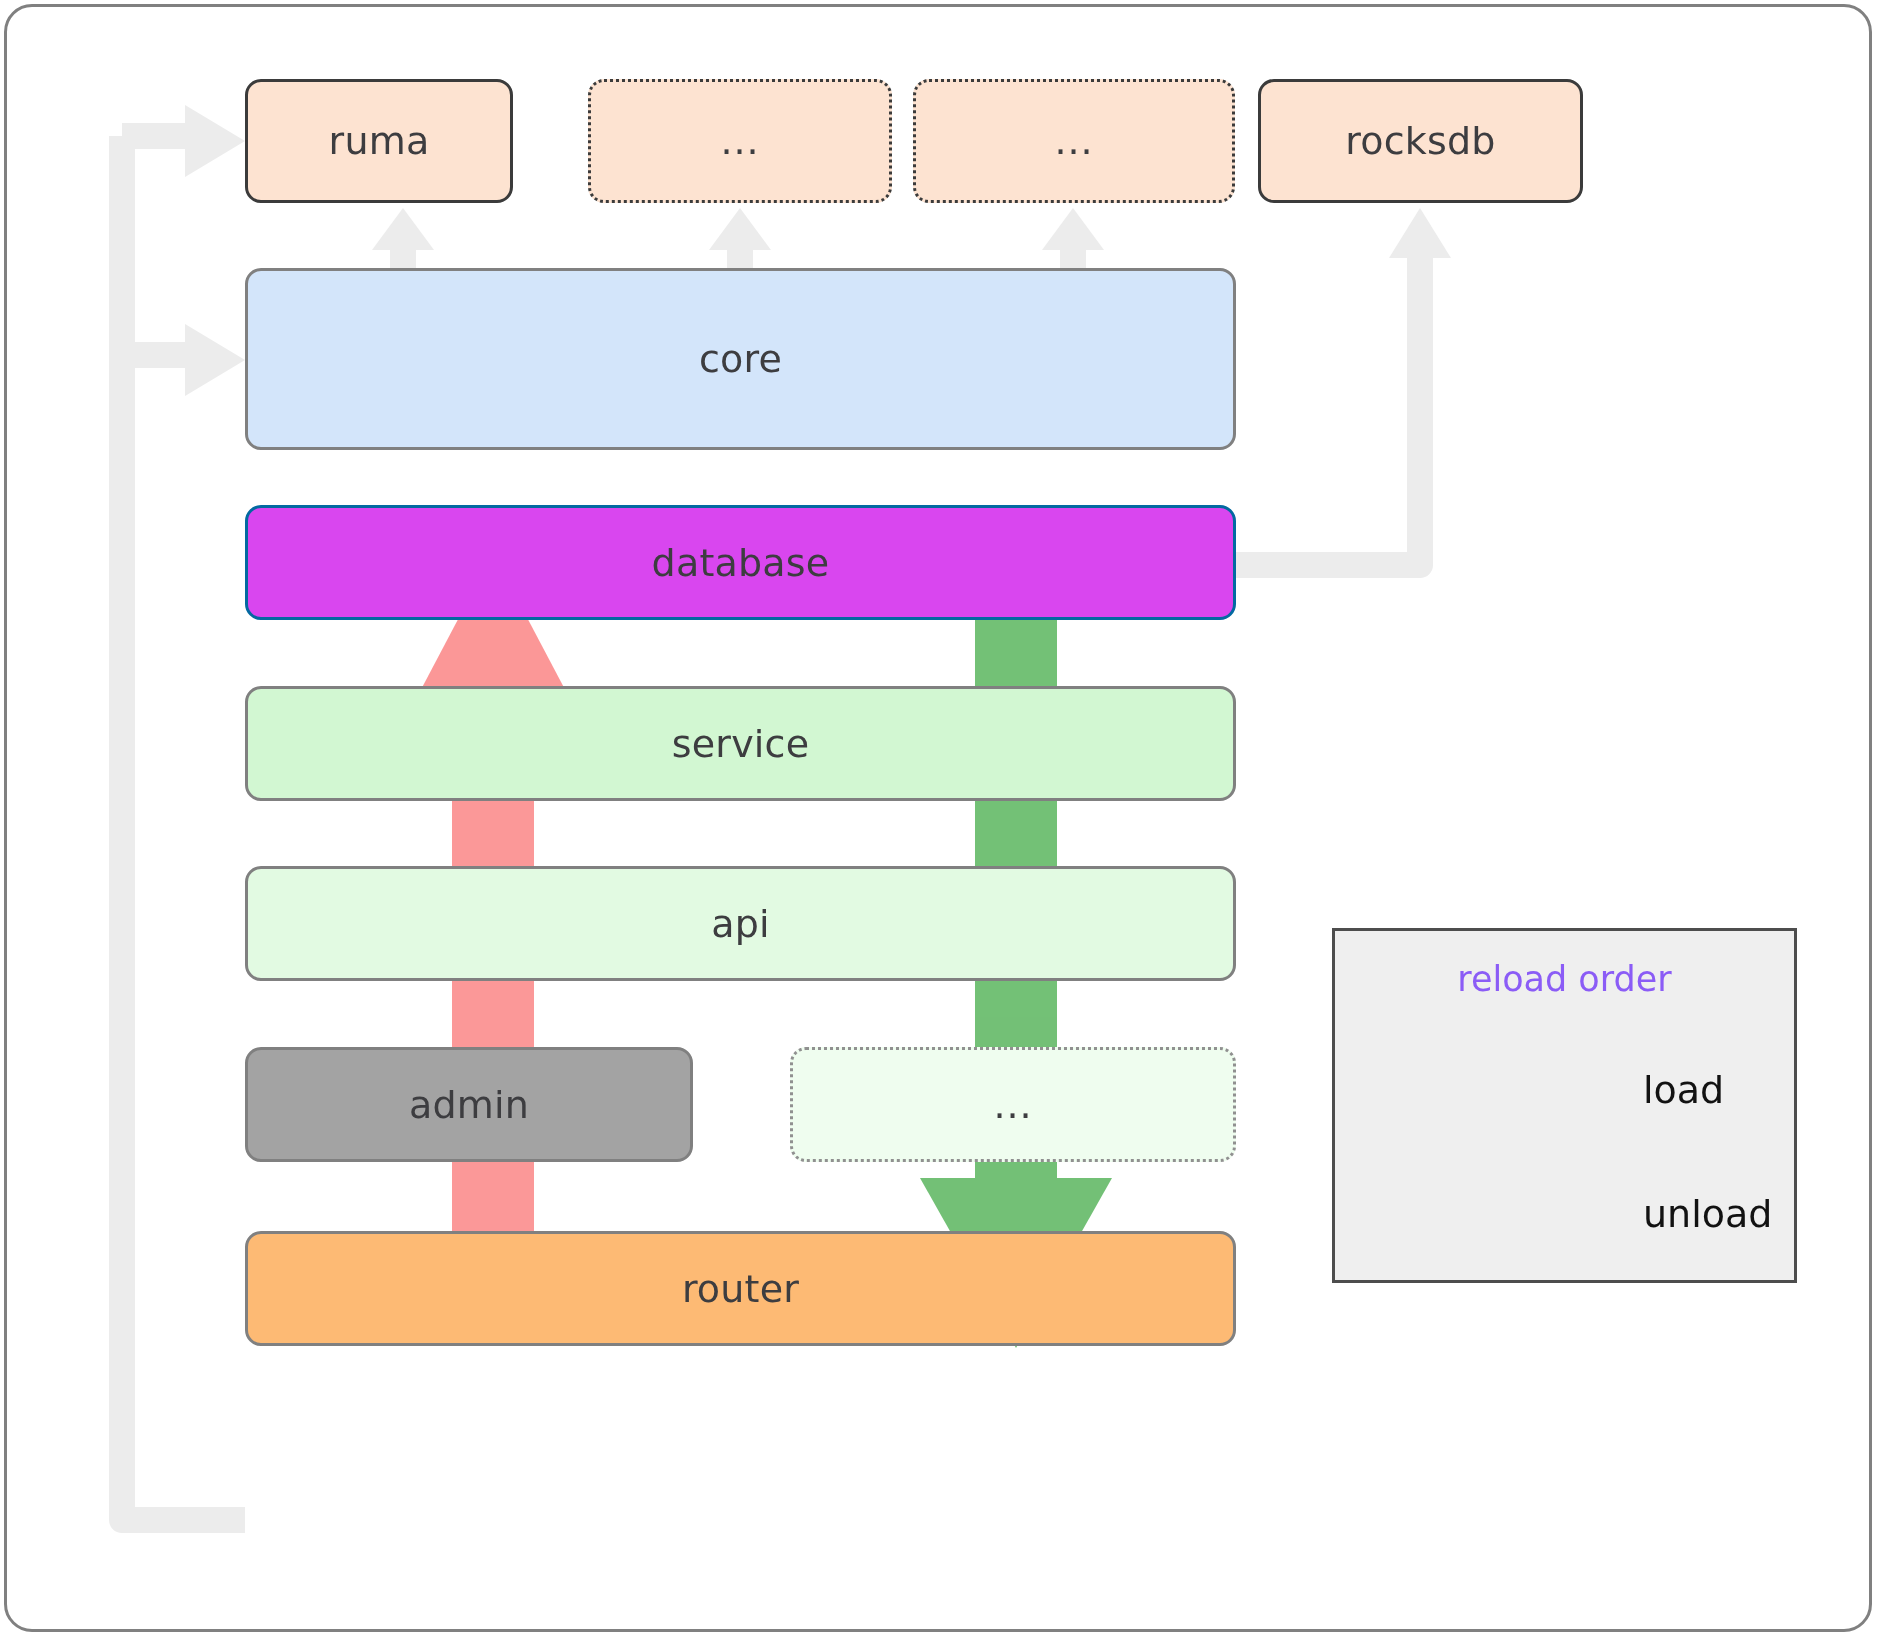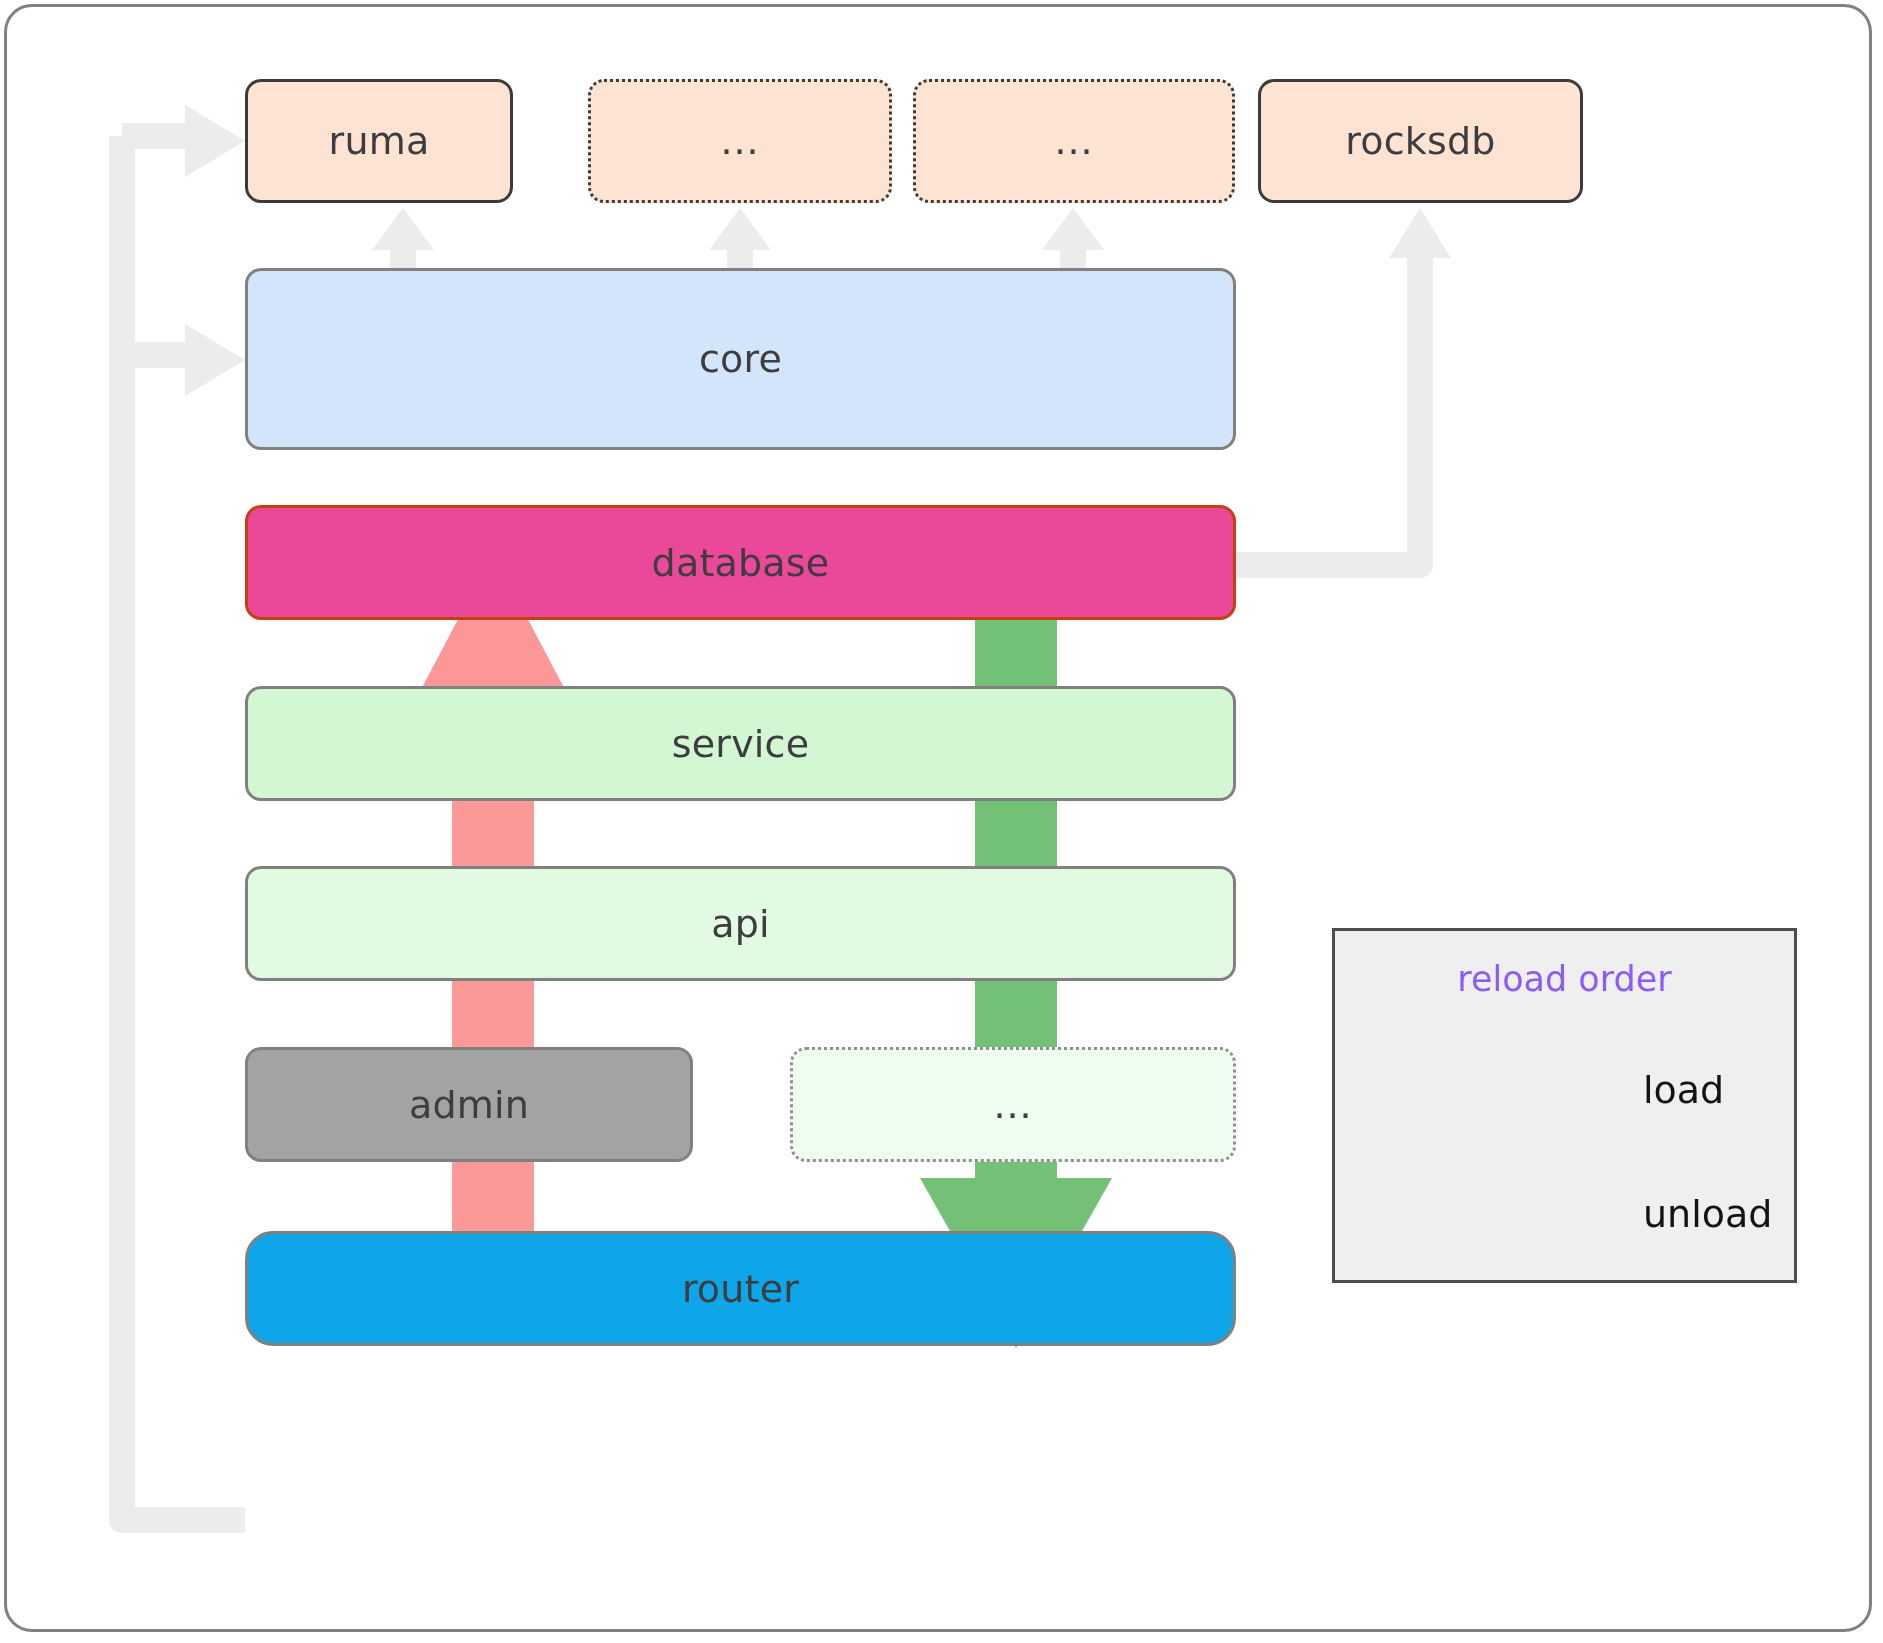--- a/index.html
+++ b/index.html
@@ -62,22 +62,22 @@
     background: #fde3d1;
     border: 3px dotted #3b3b3b;
     border-radius: 16px;
   }
   .core-box {
     background: #d3e5fa;
     border: 3px solid #808080;
     border-radius: 16px;
   }
   .db-box {
-    background: #ec4899;
-    border: 3px solid #c2410c;
+    background: #d946ef;
+    border: 3px solid #0369a1;
     border-radius: 16px;
   }
   .svc-box {
     background: #d2f7d2;
     border: 3px solid #808080;
     border-radius: 16px;
   }
   .api-box {
     background: #e2fae2;
     border: 3px solid #808080;
@@ -87,23 +87,23 @@
     background: #a3a3a3;
     border: 3px solid #808080;
     border-radius: 16px;
   }
   .dots-box {
     background: #effdef;
     border: 3px dotted #909090;
     border-radius: 16px;
   }
   .router-box {
-    background: #0ea5e9;
-    border: 3px solid #808080;
-    border-radius: 28px;
+    background: #fdba74;
+    border: 3px solid #808080;
+    border-radius: 16px;
   }
   .app-box {
     background: #02519c;
     border: 3px solid #000000;
     border-radius: 16px;
   }
   .app-box .label {
     color: #ffffff;
     font-weight: bold;
     font-size: 40px;

